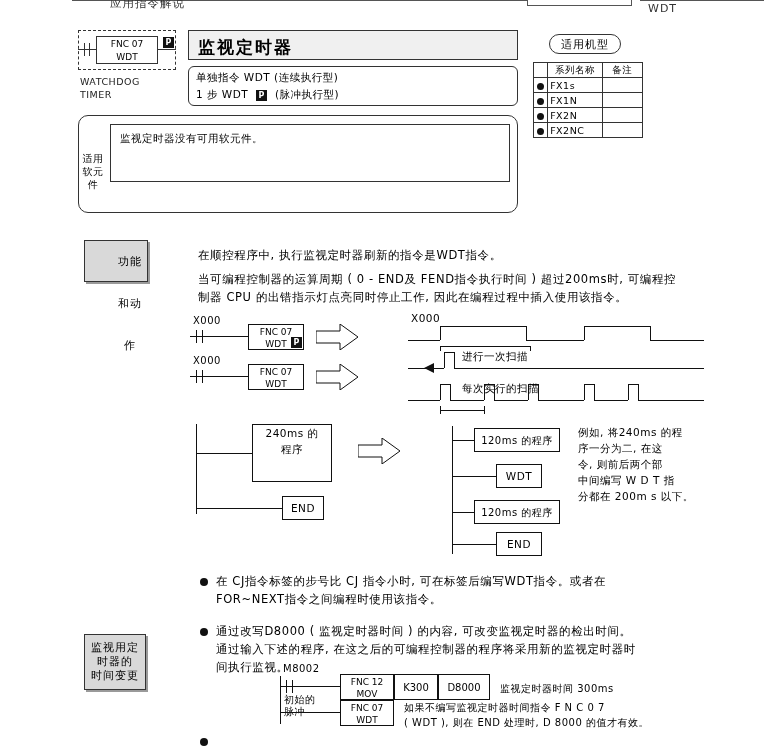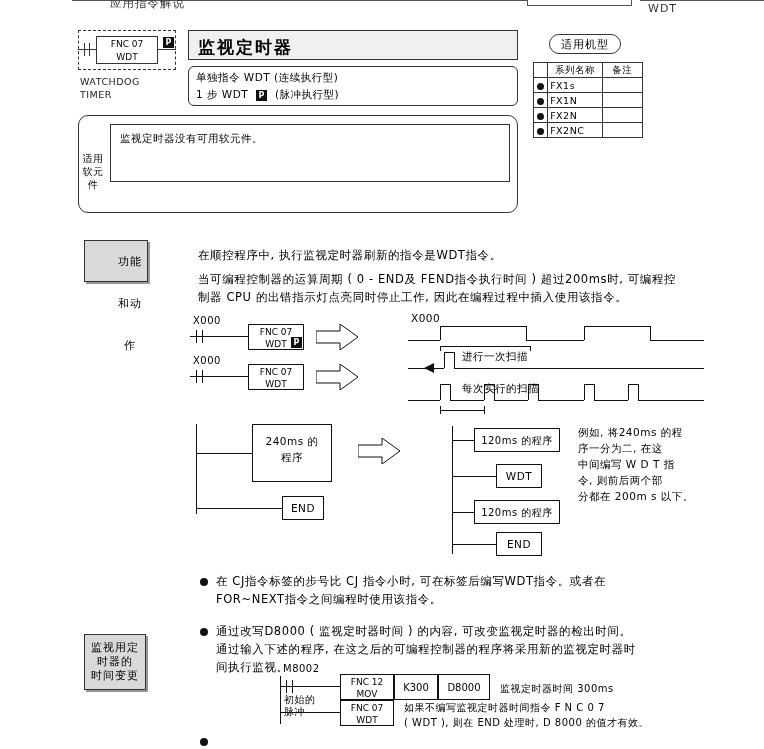--- a/index.html
+++ b/index.html
@@ -434,21 +434,21 @@
   <div class="ln-v" style="left:628px; top:384px; height:16px;"></div>
   <div class="ln-h" style="left:628px; top:384px; width:10px;"></div>
   <div class="ln-v" style="left:638px; top:384px; height:16px;"></div>
   <div class="ln-h" style="left:638px; top:400px; width:66px;"></div>
   <div class="tc-label" style="left:462px; top:382px;">每次实行的扫描</div>
   <div class="ln-h" style="left:440px; top:410px; width:44px;"></div>
   <div class="ln-v" style="left:440px; top:406px; height:8px;"></div>
   <div class="ln-v" style="left:484px; top:406px; height:8px;"></div>
 
   <div class="ln-v" style="left:196px; top:424px; height:90px;"></div>
-  <div class="box2" style="left:252px; top:424px; width:80px; height:58px; line-height:16px; padding-top:8px;">
+  <div class="box2" style="left:252px; top:424px; width:80px; height:58px; line-height:16px; padding-top:0;">
     <div>240ms 的</div>
     <div>程序</div>
   </div>
   <div class="ln-h" style="left:196px; top:453px; width:56px;"></div>
   <div class="ln-h" style="left:196px; top:508px; width:86px;"></div>
   <div class="box2" style="left:282px; top:496px; width:42px; height:24px; line-height:23px;">END</div>
 
   <svg style="position:absolute;left:358px;top:438px;" width="44" height="26">
     <polygon points="0,7 24,7 24,0 42,13 24,26 24,19 0,19" fill="#fff" stroke="#111" stroke-width="1"></polygon>
   </svg>
@@ -459,22 +459,22 @@
   <div class="box2" style="left:496px; top:464px; width:46px; height:24px; line-height:23px;">WDT</div>
   <div class="ln-h" style="left:452px; top:476px; width:44px;"></div>
   <div class="box2" style="left:474px; top:500px; width:86px; height:24px; line-height:23px; font-size:10px;">120ms 的程序</div>
   <div class="ln-h" style="left:452px; top:512px; width:22px;"></div>
   <div class="box2" style="left:496px; top:532px; width:46px; height:24px; line-height:23px;">END</div>
   <div class="ln-h" style="left:452px; top:544px; width:44px;"></div>
 
   <div class="note" style="left:578px; top:424px; width:150px;">
     <div>例如, 将240ms 的程</div>
     <div>序一分为二, 在这</div>
+    <div>令, 则前后两个部</div>
     <div>中间编写 W D T 指</div>
-    <div>令, 则前后两个部</div>
     <div>分都在 200m s 以下。</div>
   </div>
 
   <div class="bullet" style="left:200px; top:578px;"></div>
   <div class="p" style="left:216px; top:572px; width:520px;">
     <div>在 CJ指令标签的步号比 CJ 指令小时, 可在标签后编写WDT指令。或者在</div>
     <div>FOR~NEXT指令之间编程时使用该指令。</div>
   </div>
 
   <div class="tab tab-time">

